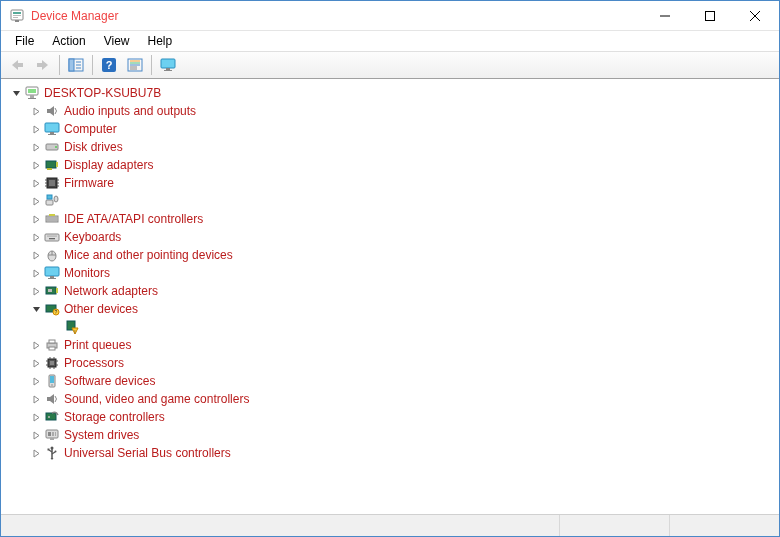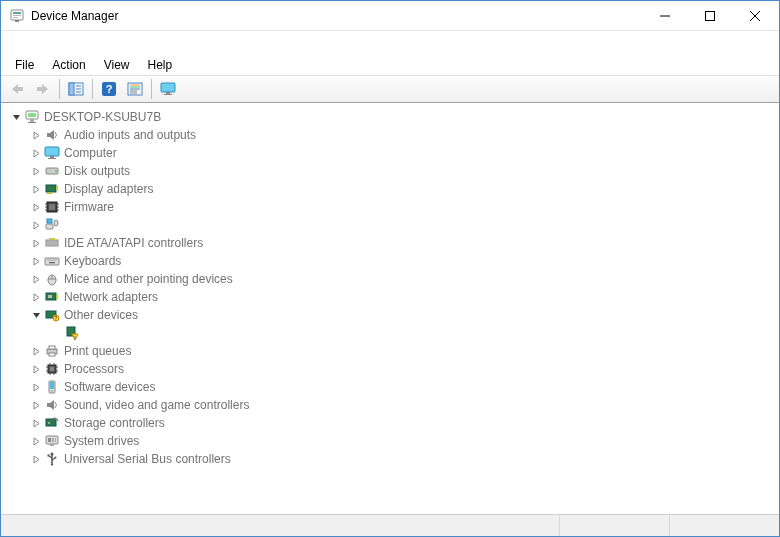--- a/index.html
+++ b/index.html
@@ -21,40 +21,39 @@
       align-items: center;
       padding: 0 2px 0 8px;
       border-bottom: 1px solid #e5e5e5;
     }
     .titlebar .app-icon {
       width: 16px; height: 16px; margin-right: 6px;
       display: inline-flex;
     }
     .titlebar .title-text {
       flex: 1;
-      color: #000000;
+      color: #ef4444;
       font-size: 12px;
     }
     .win-controls { display: flex; height: 100%; }
     .win-btn {
       width: 45px; height: 100%;
       display: flex; align-items: center; justify-content: center;
       color: #333;
     }
     .win-btn svg { width: 10px; height: 10px; }
     .win-btn.close svg { width: 10px; height: 10px; }
 
     .menubar {
       height: 20px;
       display: flex;
       align-items: center;
       padding: 0 6px;
       gap: 2px;
       font-size: 12px;
-      margin-top: 24px;
     }
     .menu-item { padding: 1px 8px; }
 
     .toolbar {
       height: 28px;
       border-top: 1px solid #e0e0e0;
       border-bottom: 1px solid #a0a0a0;
       background: linear-gradient(#fdfdfd,#f0f0f0);
       display: flex; align-items: center;
       padding: 0 4px; gap: 2px;
@@ -86,21 +85,21 @@
       display: inline-flex; align-items: center; justify-content: center;
       margin-right: 1px;
       color: #666;
     }
     .expander svg { width: 9px; height: 9px; }
     .node-icon {
       width: 16px; height: 16px;
       display: inline-flex; align-items: center; justify-content: center;
       margin-right: 4px;
     }
-    .node-label { font-size: 12px; color: #737373; }
+    .node-label { font-size: 12px; color: #b91c1c; }
     .indent-1 { padding-left: 20px; align-items: center; }
     .indent-2 { padding-left: 40px; }
 
     .statusbar {
       height: 22px;
       border-top: 1px solid #d0d0d0;
       background: #f0f0f0;
       display: flex;
     }
     .status-cell { border-left: 1px solid #d8d8d8; height:100%; }
@@ -255,21 +254,21 @@
           <svg viewBox="0 0 9 9">
             <path d="M2 1 L7 4.5 L2 8 Z" fill="none" stroke="#888" stroke-width="1"></path>
           </svg>
         </span>
       <span class="node-icon">
           <svg viewBox="0 0 16 16">
             <rect x="2" y="5" width="12" height="6" rx="1" fill="#ccc" stroke="#888"></rect>
             <circle cx="12" cy="8" r="1" fill="#5c5"></circle>
           </svg>
         </span>
-      <span class="node-label">Disk outputs</span>
+      <span class="node-label">Disk drives</span>
     </div>
 
     <div class="tree-row indent-1">
       <span class="expander">
           <svg viewBox="0 0 9 9">
             <path d="M2 1 L7 4.5 L2 8 Z" fill="none" stroke="#888" stroke-width="1"></path>
           </svg>
         </span>
       <span class="node-icon">
           <svg viewBox="0 0 16 16">
@@ -364,20 +363,35 @@
       <span class="node-icon">
           <svg viewBox="0 0 16 16">
             <ellipse cx="8" cy="9" rx="4" ry="5" fill="#ddd" stroke="#888"></ellipse>
             <line x1="8" y1="4" x2="8" y2="8" stroke="#888"></line>
             <line x1="4" y1="8" x2="12" y2="8" stroke="#888"></line>
           </svg>
         </span>
       <span class="node-label">Mice and other pointing devices</span>
     </div>
 
+    <div class="tree-row indent-1">
+      <span class="expander">
+          <svg viewBox="0 0 9 9">
+            <path d="M2 1 L7 4.5 L2 8 Z" fill="none" stroke="#888" stroke-width="1"></path>
+          </svg>
+        </span>
+      <span class="node-icon">
+          <svg viewBox="0 0 16 16">
+            <rect x="1" y="2" width="14" height="9" rx="1" fill="#6cd0f0" stroke="#2a8fbf"></rect>
+            <rect x="6" y="11" width="4" height="2" fill="#888"></rect>
+            <rect x="4" y="13" width="8" height="1" fill="#888"></rect>
+          </svg>
+        </span>
+      <span class="node-label">Monitors</span>
+    </div>
 
     <div class="tree-row indent-1">
       <span class="expander">
           <svg viewBox="0 0 9 9">
             <path d="M2 1 L7 4.5 L2 8 Z" fill="none" stroke="#888" stroke-width="1"></path>
           </svg>
         </span>
       <span class="node-icon">
           <svg viewBox="0 0 16 16">
             <rect x="2" y="4" width="10" height="7" fill="#2a7a4a" stroke="#155"></rect>

